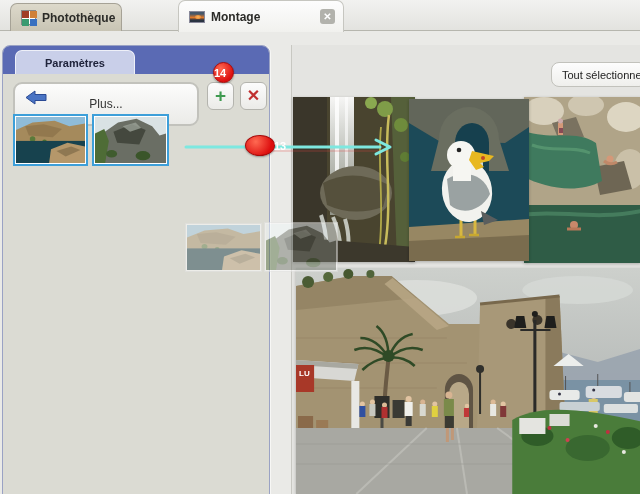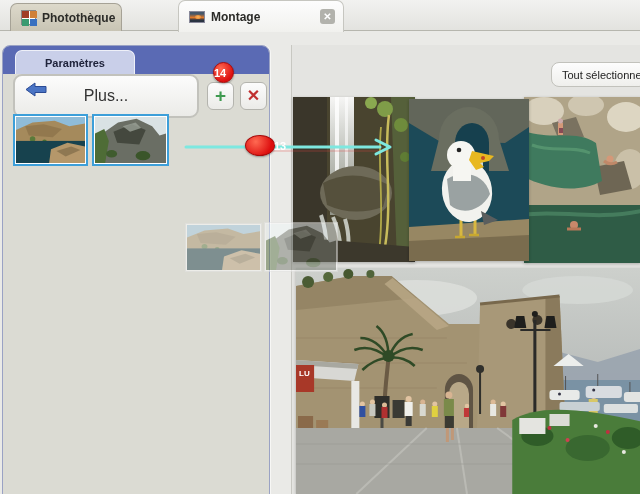--- a/index.html
+++ b/index.html
@@ -33,21 +33,21 @@
                 background:#dbdbd3; border:1px solid #9aa2c4; border-radius:8px 8px 0 0; z-index:10;
                 box-shadow:1px 0 0 rgba(255,255,255,.6); }
   .panel-header { position:relative; height:28px; background:#5a6ab4; border-radius:7px 7px 0 0; }
   .ptab { position:absolute; bottom:0; height:24px; border:1px solid #eef0f8; border-bottom:none;
           border-radius:7px 7px 0 0; font-size:11px; font-weight:bold; color:#20243c;
           display:flex; align-items:center; justify-content:center; cursor:pointer; }
   .ptab-params { left:12px; width:120px; background:#c9cfe9; }
   .ptab-clips  { left:112px; width:98px; background:#f3f3f6; }
   .btn { position:absolute; border:2px solid #c2c2bc; border-radius:9px;
          background:linear-gradient(#fcfcfc,#ebebe8); cursor:pointer; }
-  .plus-btn { left:10px; top:28px; width:186px; height:44px; font-size:16px; color:#333;
+  .plus-btn { left:10px; top:36px; width:186px; height:44px; font-size:12px; color:#333;
               display:flex; align-items:center; justify-content:center; }
   .plus-btn svg { position:absolute; left:10px; top:6px; }
   .sq-btn { width:27px; height:28px; border-radius:6px; border-width:1px; border-color:#b4b4ae;
             font-size:19px; font-weight:bold; line-height:24px; text-align:center; }
   .add-btn { left:204px; top:36px; color:#3f9a50; }
   .del-btn { left:237px; top:36px; color:#c03030; font-size:16px; }
   .thumb { position:absolute; top:68px; height:52px; border:2px solid #3d9fd9; background:#fff;
            padding:1px; cursor:pointer; }
   .thumb svg { display:block; width:100%; height:100%; }
   .thumb1 { left:10px; width:75px; }

